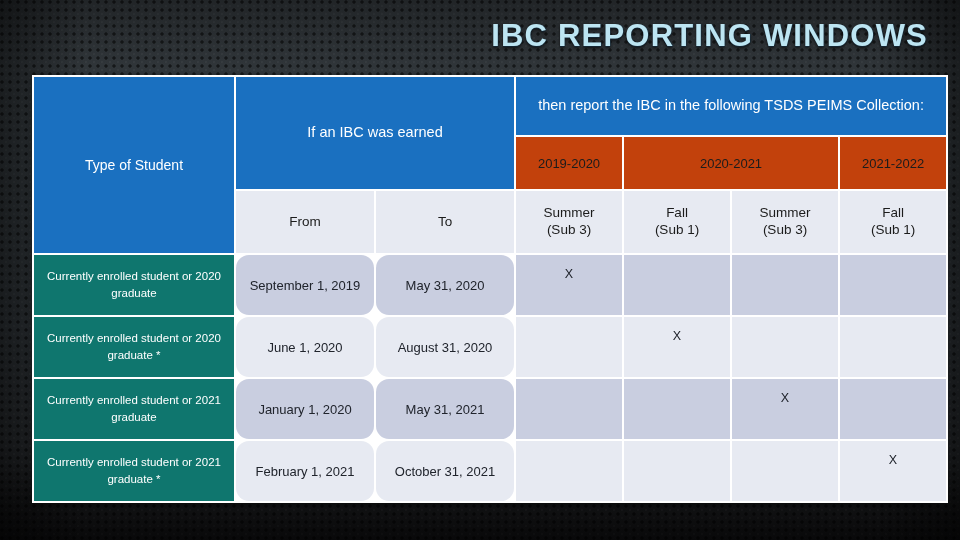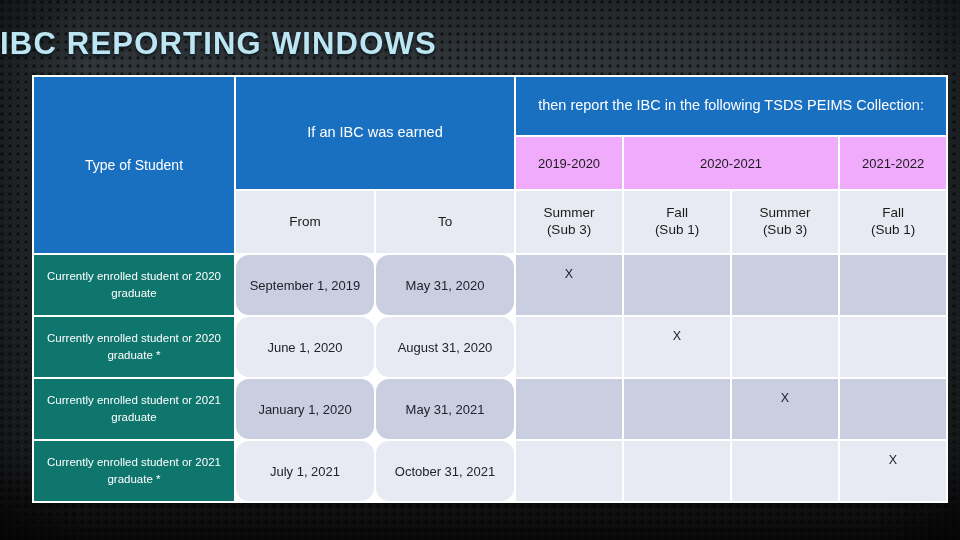--- a/index.html
+++ b/index.html
@@ -39,24 +39,24 @@
     inset: 0;
     pointer-events: none;
     background:
       linear-gradient(to right, rgba(0,0,0,0.45), rgba(0,0,0,0) 9%, rgba(0,0,0,0) 91%, rgba(0,0,0,0.45)),
       linear-gradient(to bottom, rgba(0,0,0,0.30), rgba(0,0,0,0) 12%, rgba(0,0,0,0) 86%, rgba(0,0,0,0.55));
   }
 
   
   #title {
     position: absolute;
-    top: 26px;
+    top: 18px;
     left: 0;
     width: 928px;
-    text-align: left;
+    text-align: right;
     font-size: 31px;
     font-weight: bold;
     letter-spacing: 1.2px;
     color: #bde5f2;
     text-shadow:
       0 1px 0 rgba(20,40,55,0.85),
       0 2px 3px rgba(0,0,0,0.65),
       1px 0 0 rgba(30,60,80,0.6);
     white-space: nowrap;
   }
@@ -94,21 +94,21 @@
     background: #1a70c0;
     color: #ffffff;
     font-weight: bold;
   }
 
   .hdr-main     { font-size: 14.5px; line-height: 1.35; padding: 0 10px; }
   .hdr-type     { font-size: 14px; }
 
   
   .yearband {
-    background: #f0abfc;
+    background: #c2410c;
     color: #1c1c1c;
     font-size: 13px;
   }
   .subhdr {
     background: #e7eaf2;
     color: #1c1c1c;
     font-size: 13.5px;
     line-height: 1.25;
   }
 
@@ -225,21 +225,21 @@
         <td class="cell-dark datecell">January 1, 2020</td>
         <td class="cell-dark datecell">May 31, 2021</td>
         <td class="cell-dark"><span class="mark"></span></td>
         <td class="cell-dark"><span class="mark"></span></td>
         <td class="cell-dark"><span class="mark">X</span></td>
         <td class="cell-dark"><span class="mark"></span></td>
       </tr>
 
       <tr>
         <td class="rowlabel">Currently enrolled student or 2021 graduate *</td>
-        <td class="cell-light datecell">July 1, 2021</td>
+        <td class="cell-light datecell">February 1, 2021</td>
         <td class="cell-light datecell">October 31, 2021</td>
         <td class="cell-light"><span class="mark"></span></td>
         <td class="cell-light"><span class="mark"></span></td>
         <td class="cell-light"><span class="mark"></span></td>
         <td class="cell-light"><span class="mark">X</span></td>
       </tr>
     </tbody>
   </table>
 </div>
 

